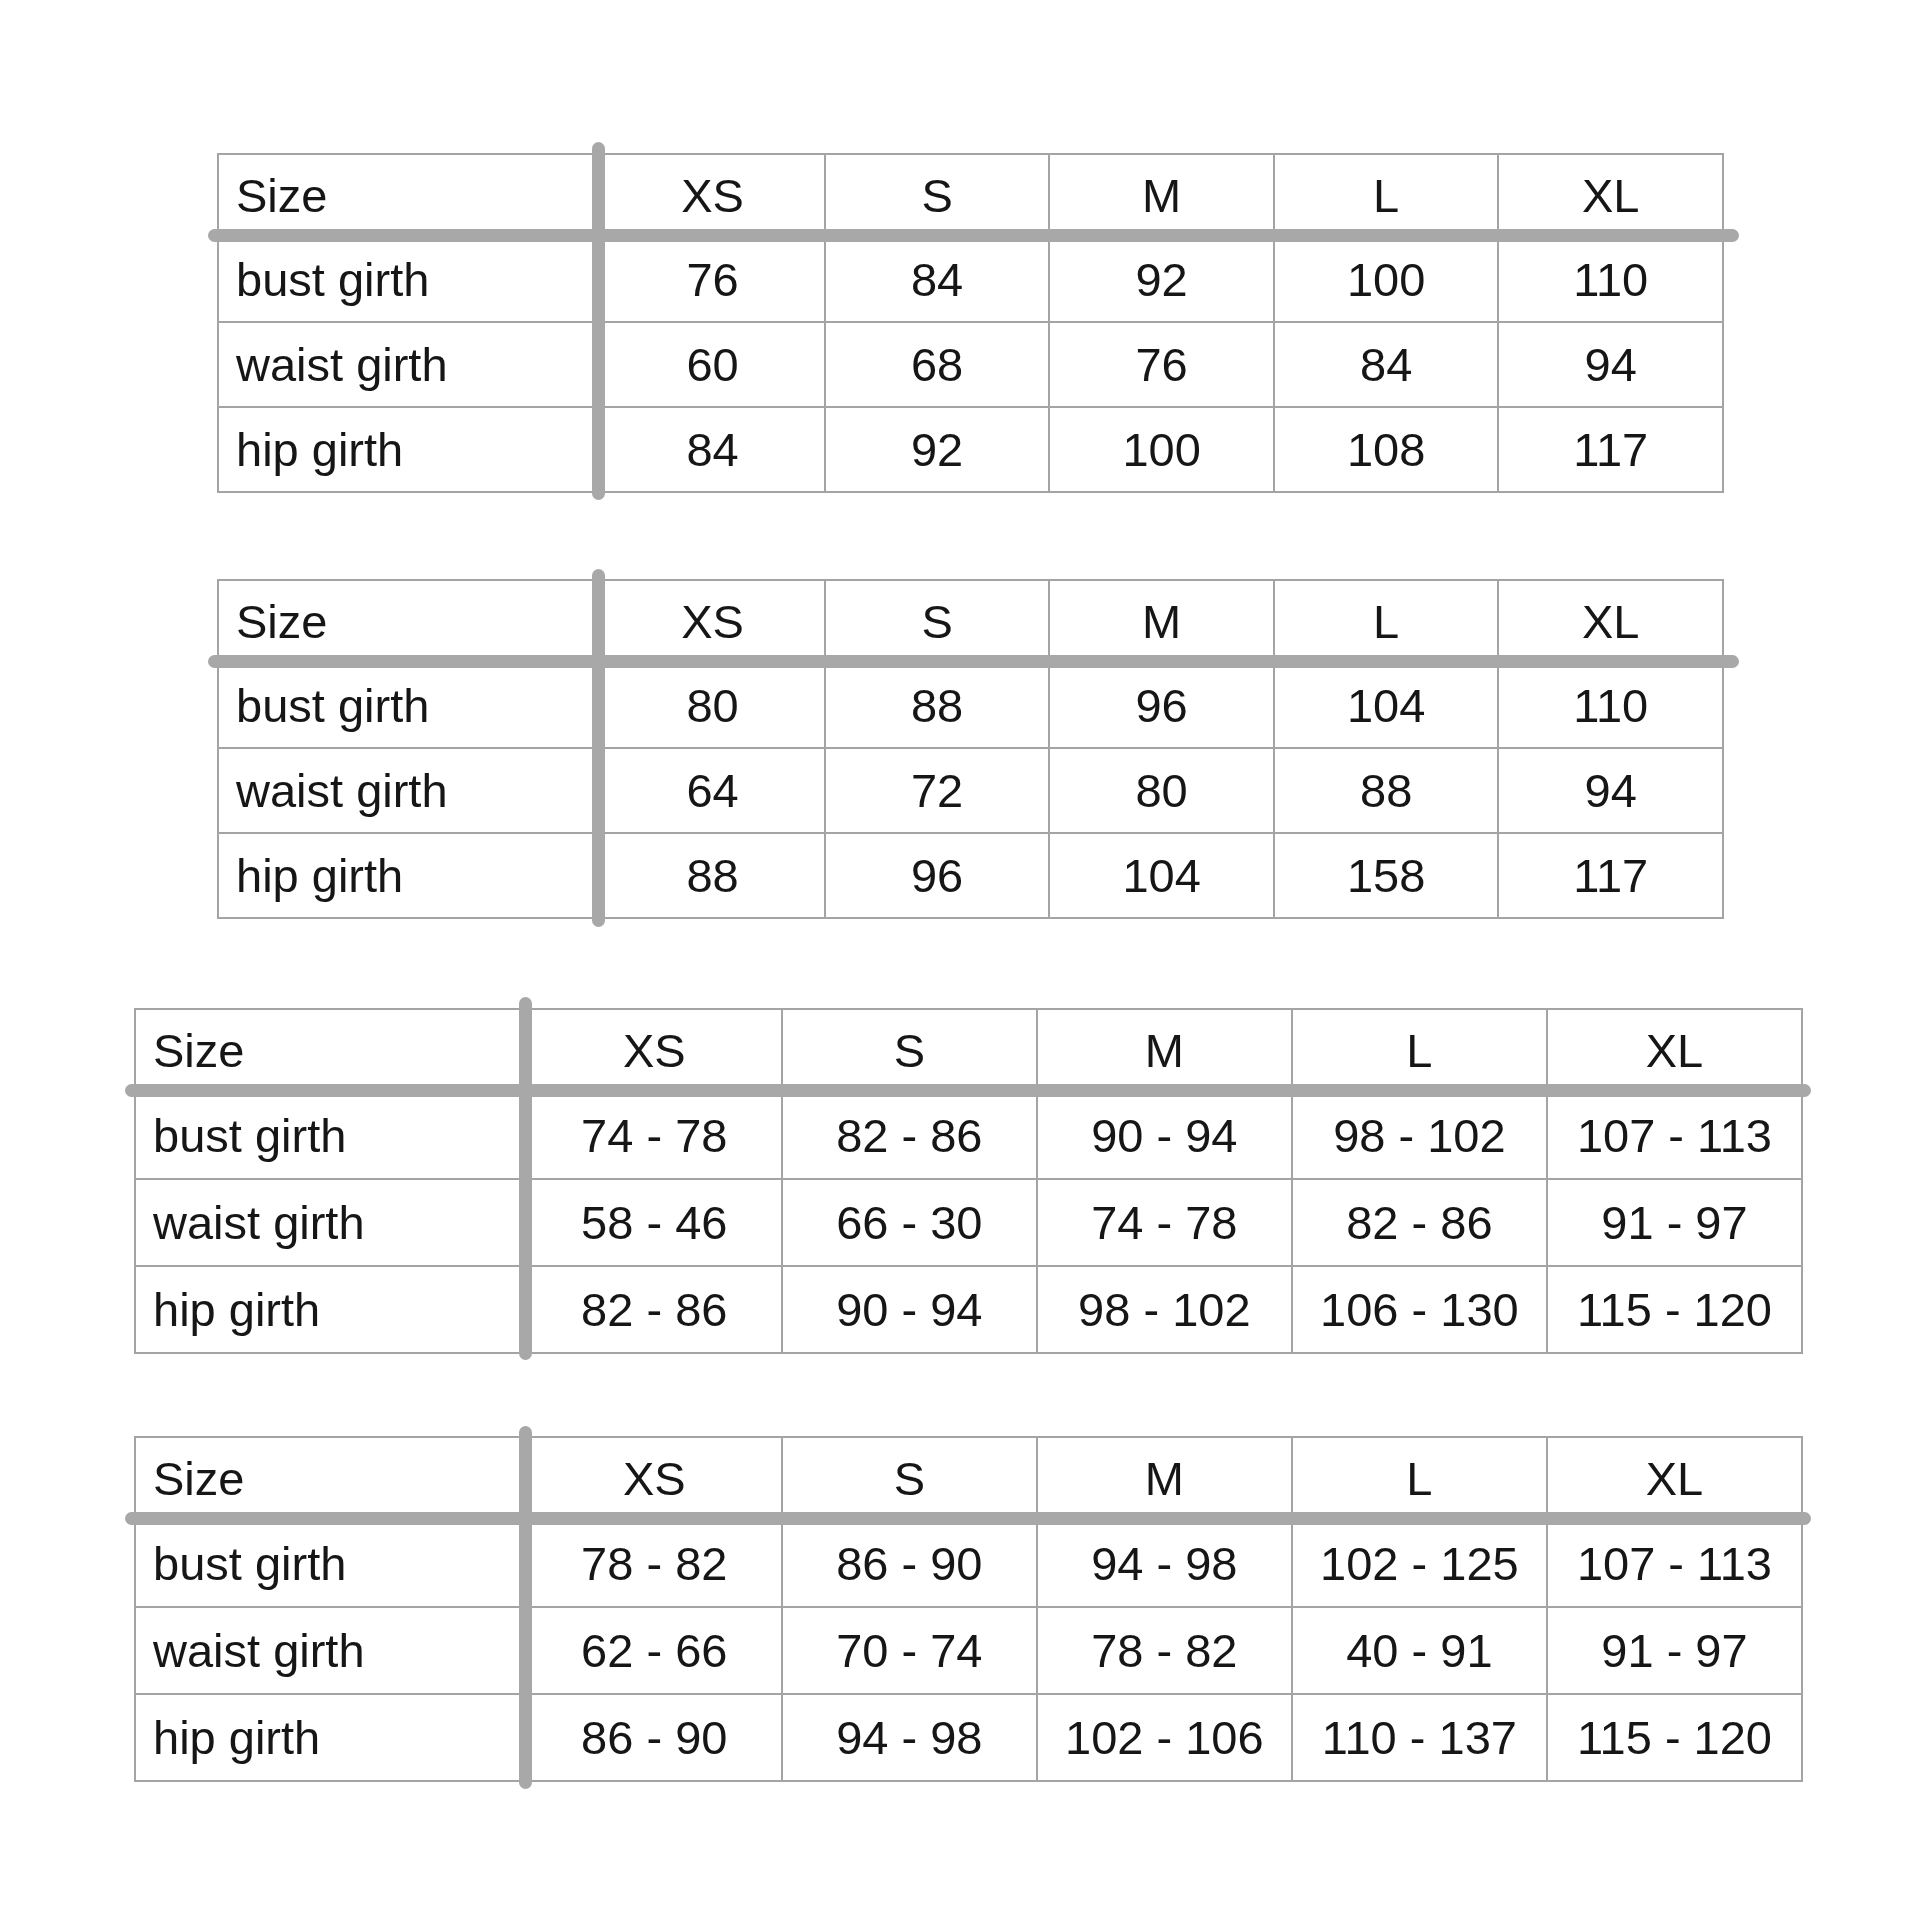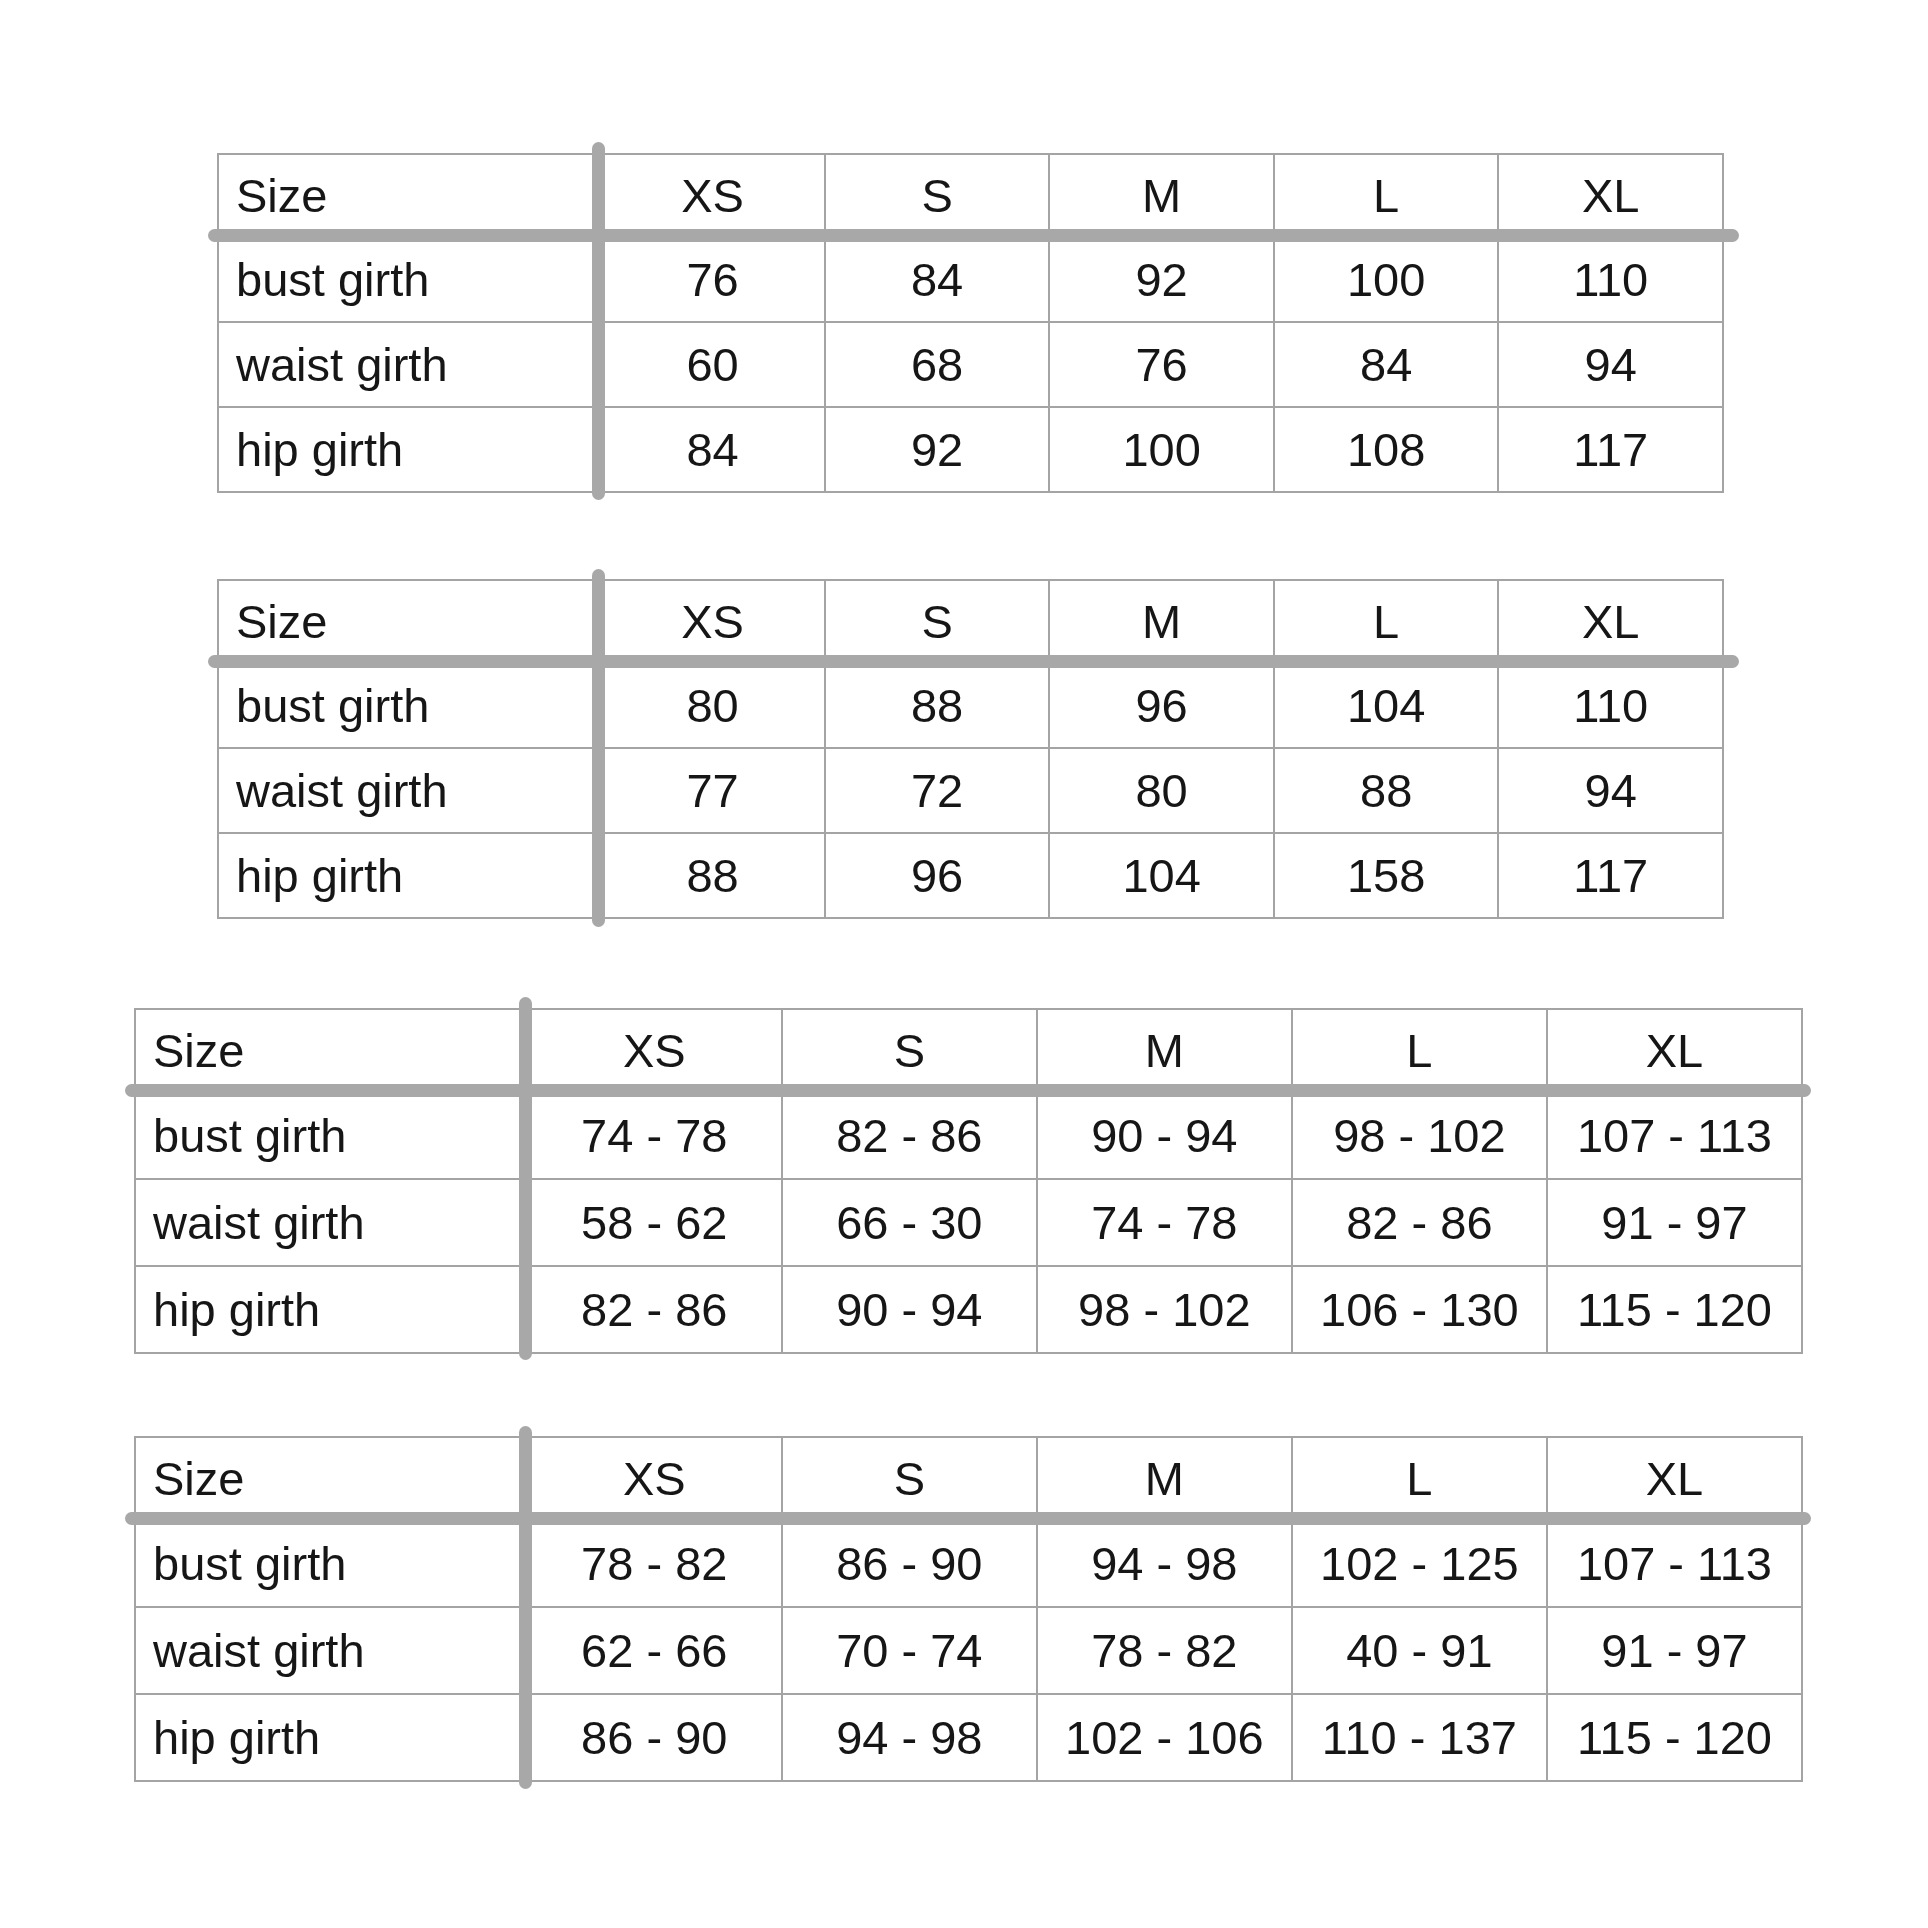--- a/index.html
+++ b/index.html
@@ -142,21 +142,21 @@
     <tr class="drow">
       <td class="label-col">bust girth</td>
       <td>80</td>
       <td>88</td>
       <td>96</td>
       <td>104</td>
       <td>110</td>
     </tr>
     <tr class="drow">
       <td class="label-col">waist girth</td>
-      <td>77</td>
+      <td>64</td>
       <td>72</td>
       <td>80</td>
       <td>88</td>
       <td>94</td>
     </tr>
     <tr class="drow">
       <td class="label-col">hip girth</td>
       <td>88</td>
       <td>96</td>
       <td>104</td>
@@ -187,21 +187,21 @@
     <tr class="drow">
       <td class="label-col">bust girth</td>
       <td>74 - 78</td>
       <td>82 - 86</td>
       <td>90 - 94</td>
       <td>98 - 102</td>
       <td>107 - 113</td>
     </tr>
     <tr class="drow">
       <td class="label-col">waist girth</td>
-      <td>58 - 62</td>
+      <td>58 - 46</td>
       <td>66 - 30</td>
       <td>74 - 78</td>
       <td>82 - 86</td>
       <td>91 - 97</td>
     </tr>
     <tr class="drow">
       <td class="label-col">hip girth</td>
       <td>82 - 86</td>
       <td>90 - 94</td>
       <td>98 - 102</td>

